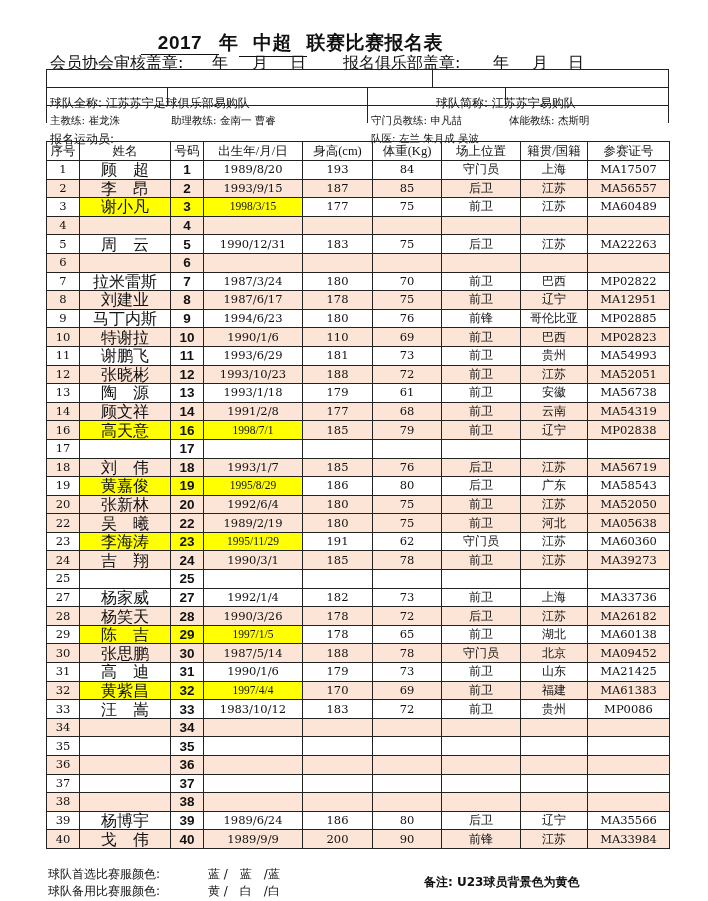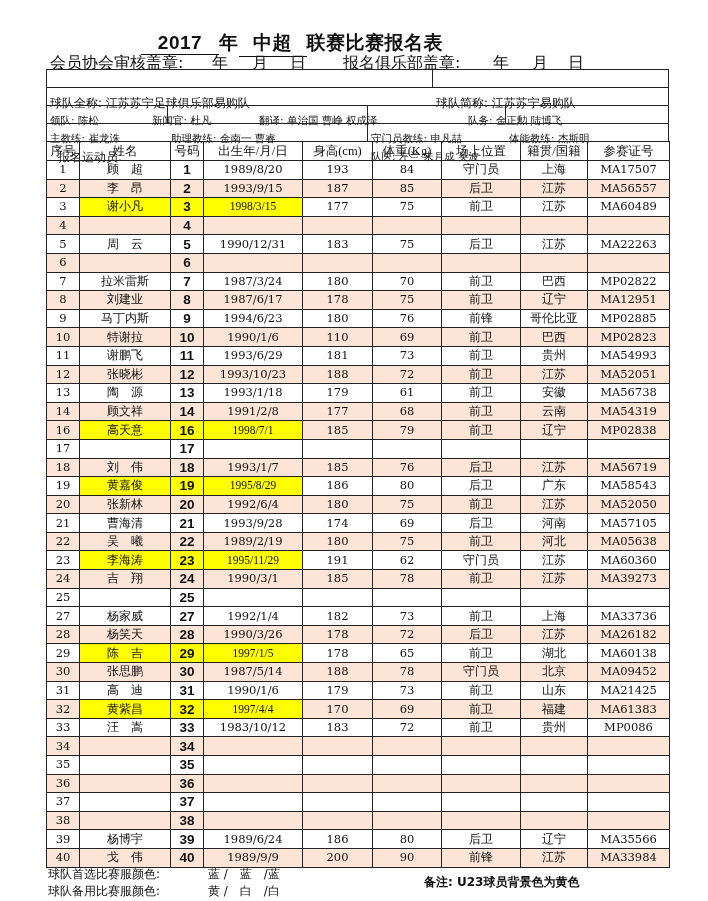--- a/index.html
+++ b/index.html
@@ -17,21 +17,21 @@
   .irow { position:relative; height:18px; border-top:1.5px solid #222; box-sizing:border-box; }
   .irow span { position:absolute; top:1px; white-space:nowrap;margin-top:24px; }
   .irow .sm { font-size:10.5px; top:2px; }
   .irow .vdiv { position:absolute; top:0; bottom:0; border-left:1.5px solid #222; }
   table.roster { position:absolute; left:46px; top:141px; width:623px; border-collapse:collapse; table-layout:fixed;
                  font-family:"DejaVu Serif", serif; font-size:11.5px; }
   table.roster td, table.roster th { border:1.5px solid #222; height:17.6px; padding:0; text-align:center;
                  white-space:nowrap; overflow:hidden; line-height:15px; }
   table.roster th { font-family:Liberation Serif, serif; font-weight:normal; font-size:12.5px; height:18px; }
   table.roster td.num { font-family:"Liberation Sans", sans-serif; font-weight:bold; font-size:13.5px; }
-  table.roster td.name { font-family:"DejaVu Sans", sans-serif; font-size:12px; }
+  table.roster td.name { font-family:"DejaVu Sans", sans-serif; font-size:16px; }
   table.roster td.cn { font-family:"DejaVu Sans", sans-serif; font-size:12px; }
   tr.even td { background:#fce4d6; }
   tr td.u23 { background:#ffff00 !important;font-family:Liberation Serif, serif; }
   .footer { position:absolute; left:48px; font-size:12px;text-decoration:underline; }
   .footer span { display:inline-block; }
   .note { position:absolute; left:424px; top:874px; font-size:12px; font-weight:bold; }
 </style>
 </head>
 <body>
 
@@ -50,36 +50,30 @@
   <span style="left:518px">日</span>
 </div>
 
 <div class="info" style="top:69px;">
   <div class="irow">
     <span style="left:3px">球队全称: 江苏苏宁足球俱乐部易购队</span>
     <div class="vdiv" style="left:385px"></div>
     <span style="left:389px">球队简称: 江苏苏宁易购队</span>
   </div>
   <div class="irow">
-    <span class="sm" style="left:3px">领队: 陈松</span>
-    <span class="sm" style="left:105px">新闻官: 杜凡</span>
-    <span class="sm" style="left:212px">翻译: 单治国 曹峥 权成泽</span>
-    <span class="sm" style="left:421px">队务: 金正勲  陆博飞</span>
-  </div>
-  <div class="irow">
     <span class="sm" style="left:3px">主教练: 崔龙洙</span>
     <div class="vdiv" style="left:120px"></div>
     <span class="sm" style="left:124px">助理教练: 金南一 曹睿</span>
     <div class="vdiv" style="left:320px"></div>
     <span class="sm" style="left:324px">守门员教练: 申凡喆</span>
     <div class="vdiv" style="left:458px"></div>
     <span class="sm" style="left:462px">体能教练: 杰斯明</span>
   </div>
   <div class="irow">
-    <span style="left:11px">报名运动员:</span>
+    <span style="left:3px">报名运动员:</span>
     <div class="vdiv" style="left:320px"></div>
     <span class="sm" style="left:324px">队医: 左兰 朱月成 吴波</span>
   </div>
 </div>
 
 <table class="roster">
   <colgroup>
     <col style="width:33px">
       <col style="width:91px">
       <col style="width:33px">
@@ -306,31 +300,20 @@
         <td>20</td>
         <td class="name">张新林</td>
         <td class="num">20</td>
         <td>1992/6/4</td>
         <td>180</td>
         <td>75</td>
         <td class="cn">前卫</td>
         <td class="cn">江苏</td>
         <td>MA52050</td>
       </tr>
-      <tr class="odd">
-        <td>21</td>
-        <td class="name">曹海清</td>
-        <td class="num">21</td>
-        <td>1993/9/28</td>
-        <td>174</td>
-        <td>69</td>
-        <td class="cn">后卫</td>
-        <td class="cn">河南</td>
-        <td>MA57105</td>
-      </tr>
       <tr class="even">
         <td>22</td>
         <td class="name">吴　曦</td>
         <td class="num">22</td>
         <td>1989/2/19</td>
         <td>180</td>
         <td>75</td>
         <td class="cn">前卫</td>
         <td class="cn">河北</td>
         <td>MA05638</td>

